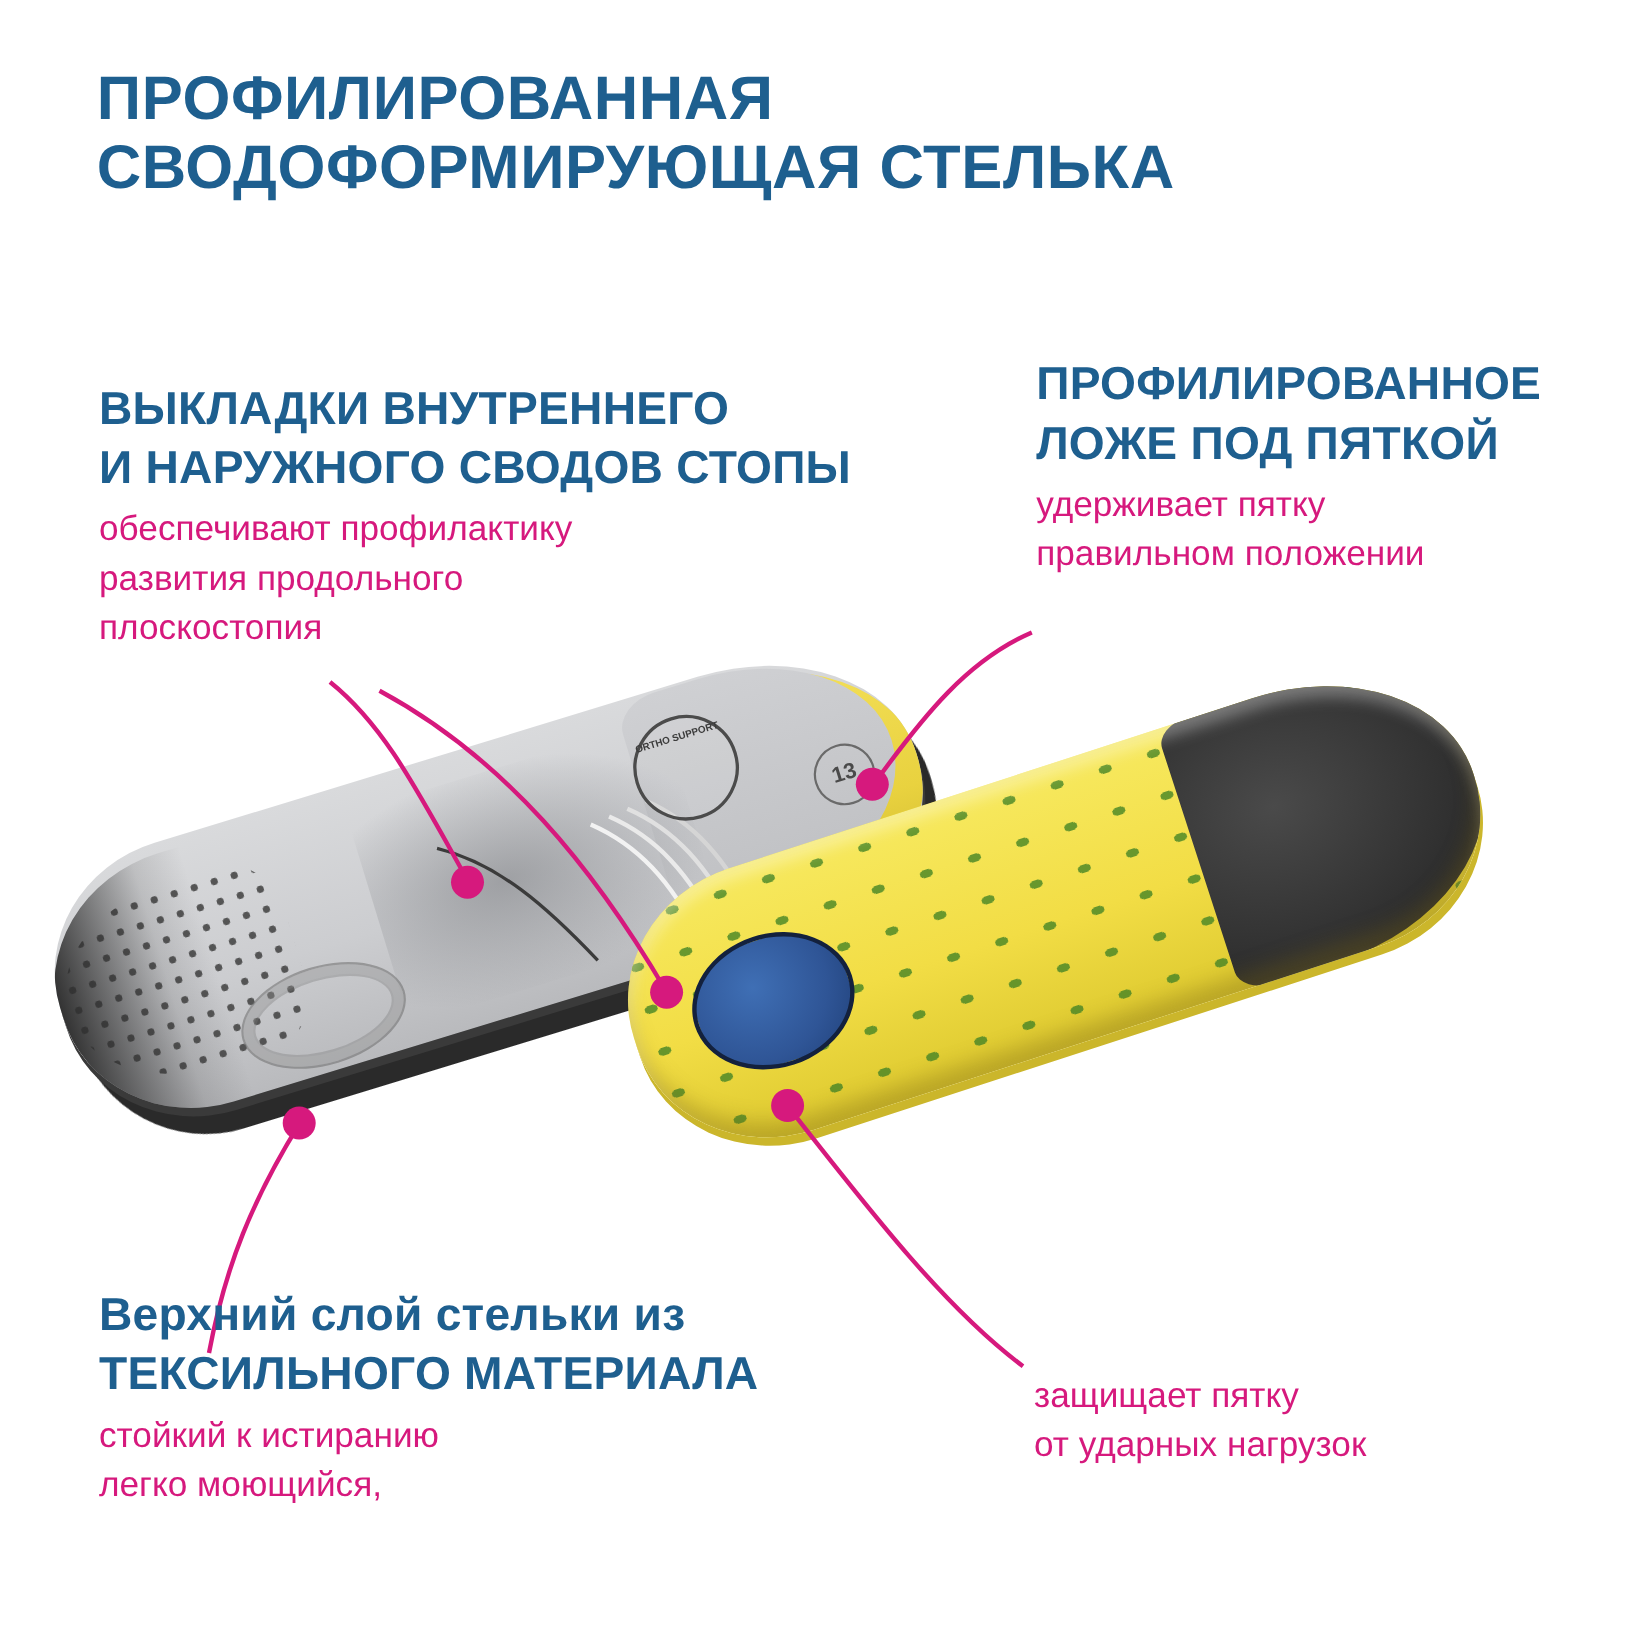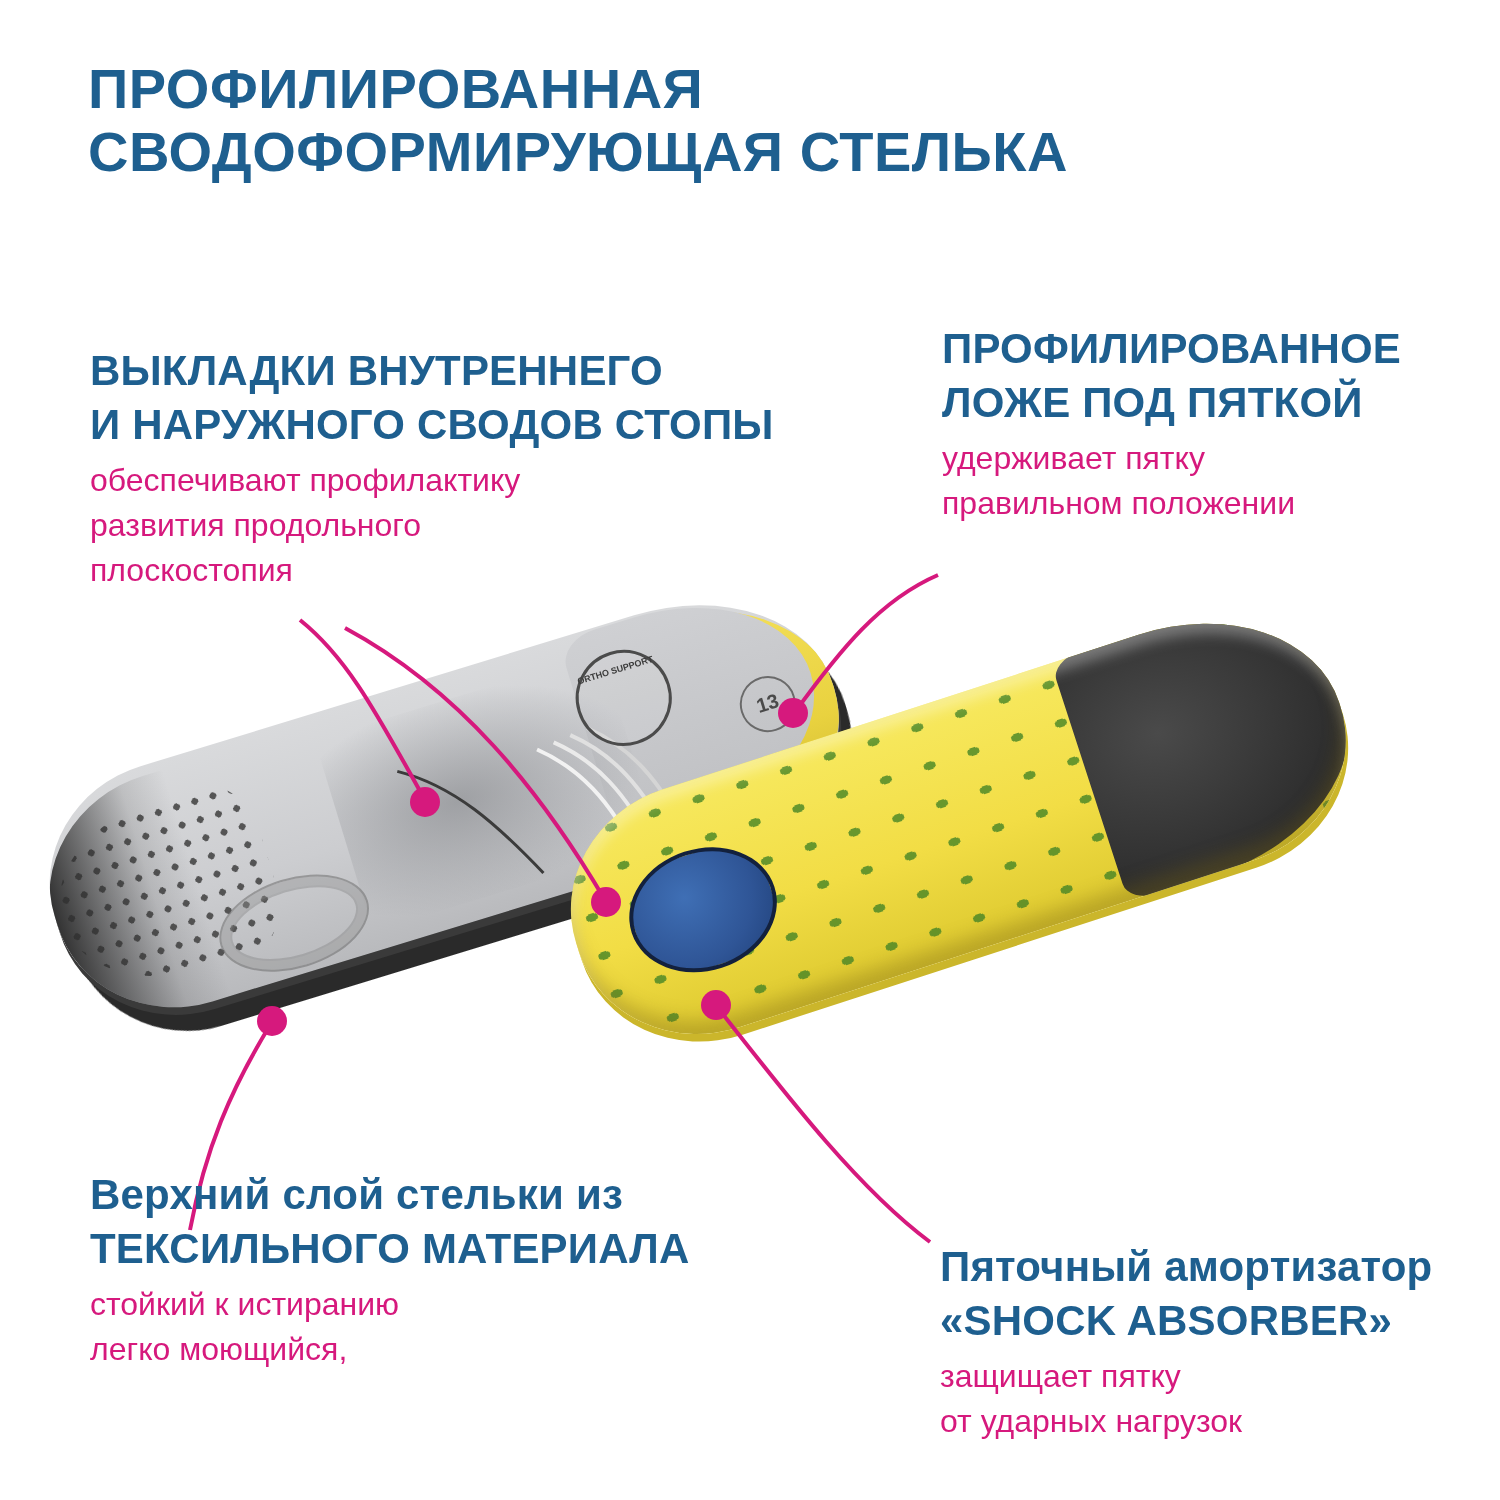--- a/index.html
+++ b/index.html
@@ -322,23 +322,19 @@
       <span class="ln">Верхний слой стельки из</span>
       <span class="ln">ТЕКСИЛЬНОГО МАТЕРИАЛА</span>
     </div>
     <div class="sub">
       <span class="ln">стойкий к истиранию</span>
       <span class="ln">легко моющийся,</span>
     </div>
   </div>
 
   <div class="callout" id="callout-shock">
-    <div class="head">
-      <span class="ln">Пяточный амортизатор</span>
-      <span class="ln">«SHOCK ABSORBER»</span>
-    </div>
     <div class="sub">
       <span class="ln">защищает пятку</span>
       <span class="ln">от ударных нагрузок</span>
     </div>
   </div>
 
 </div>
 
 </body></html>

